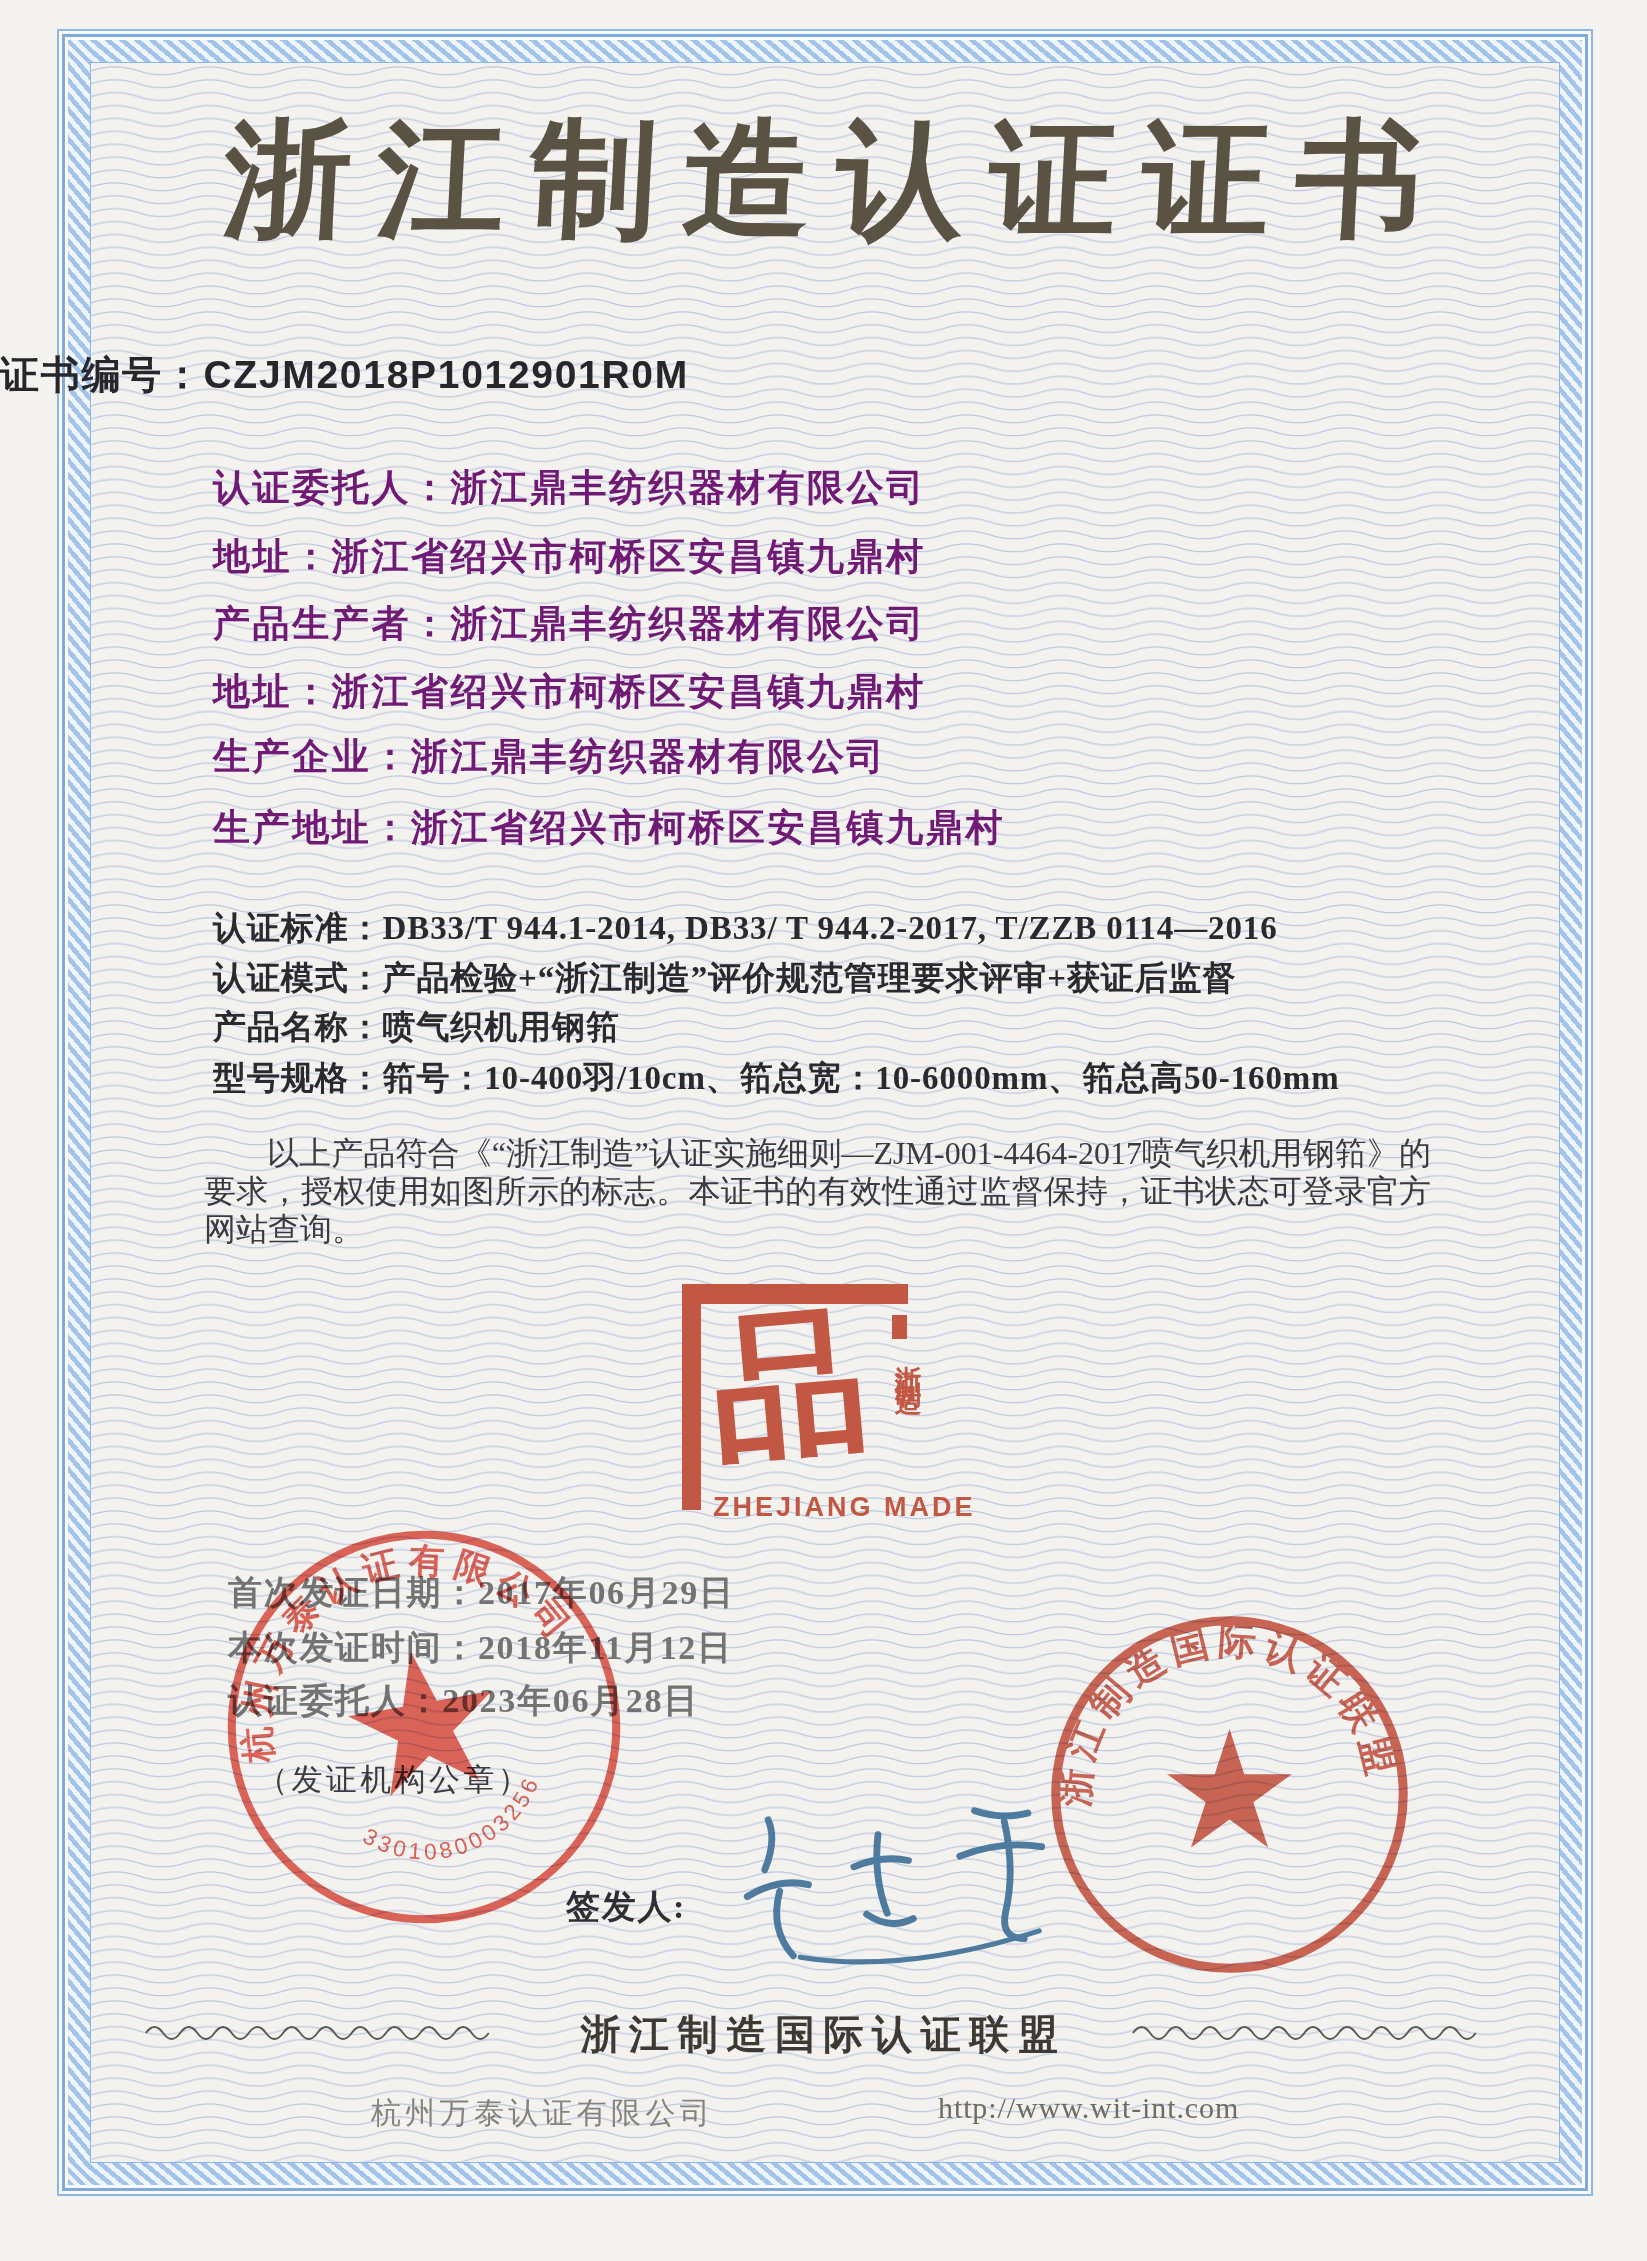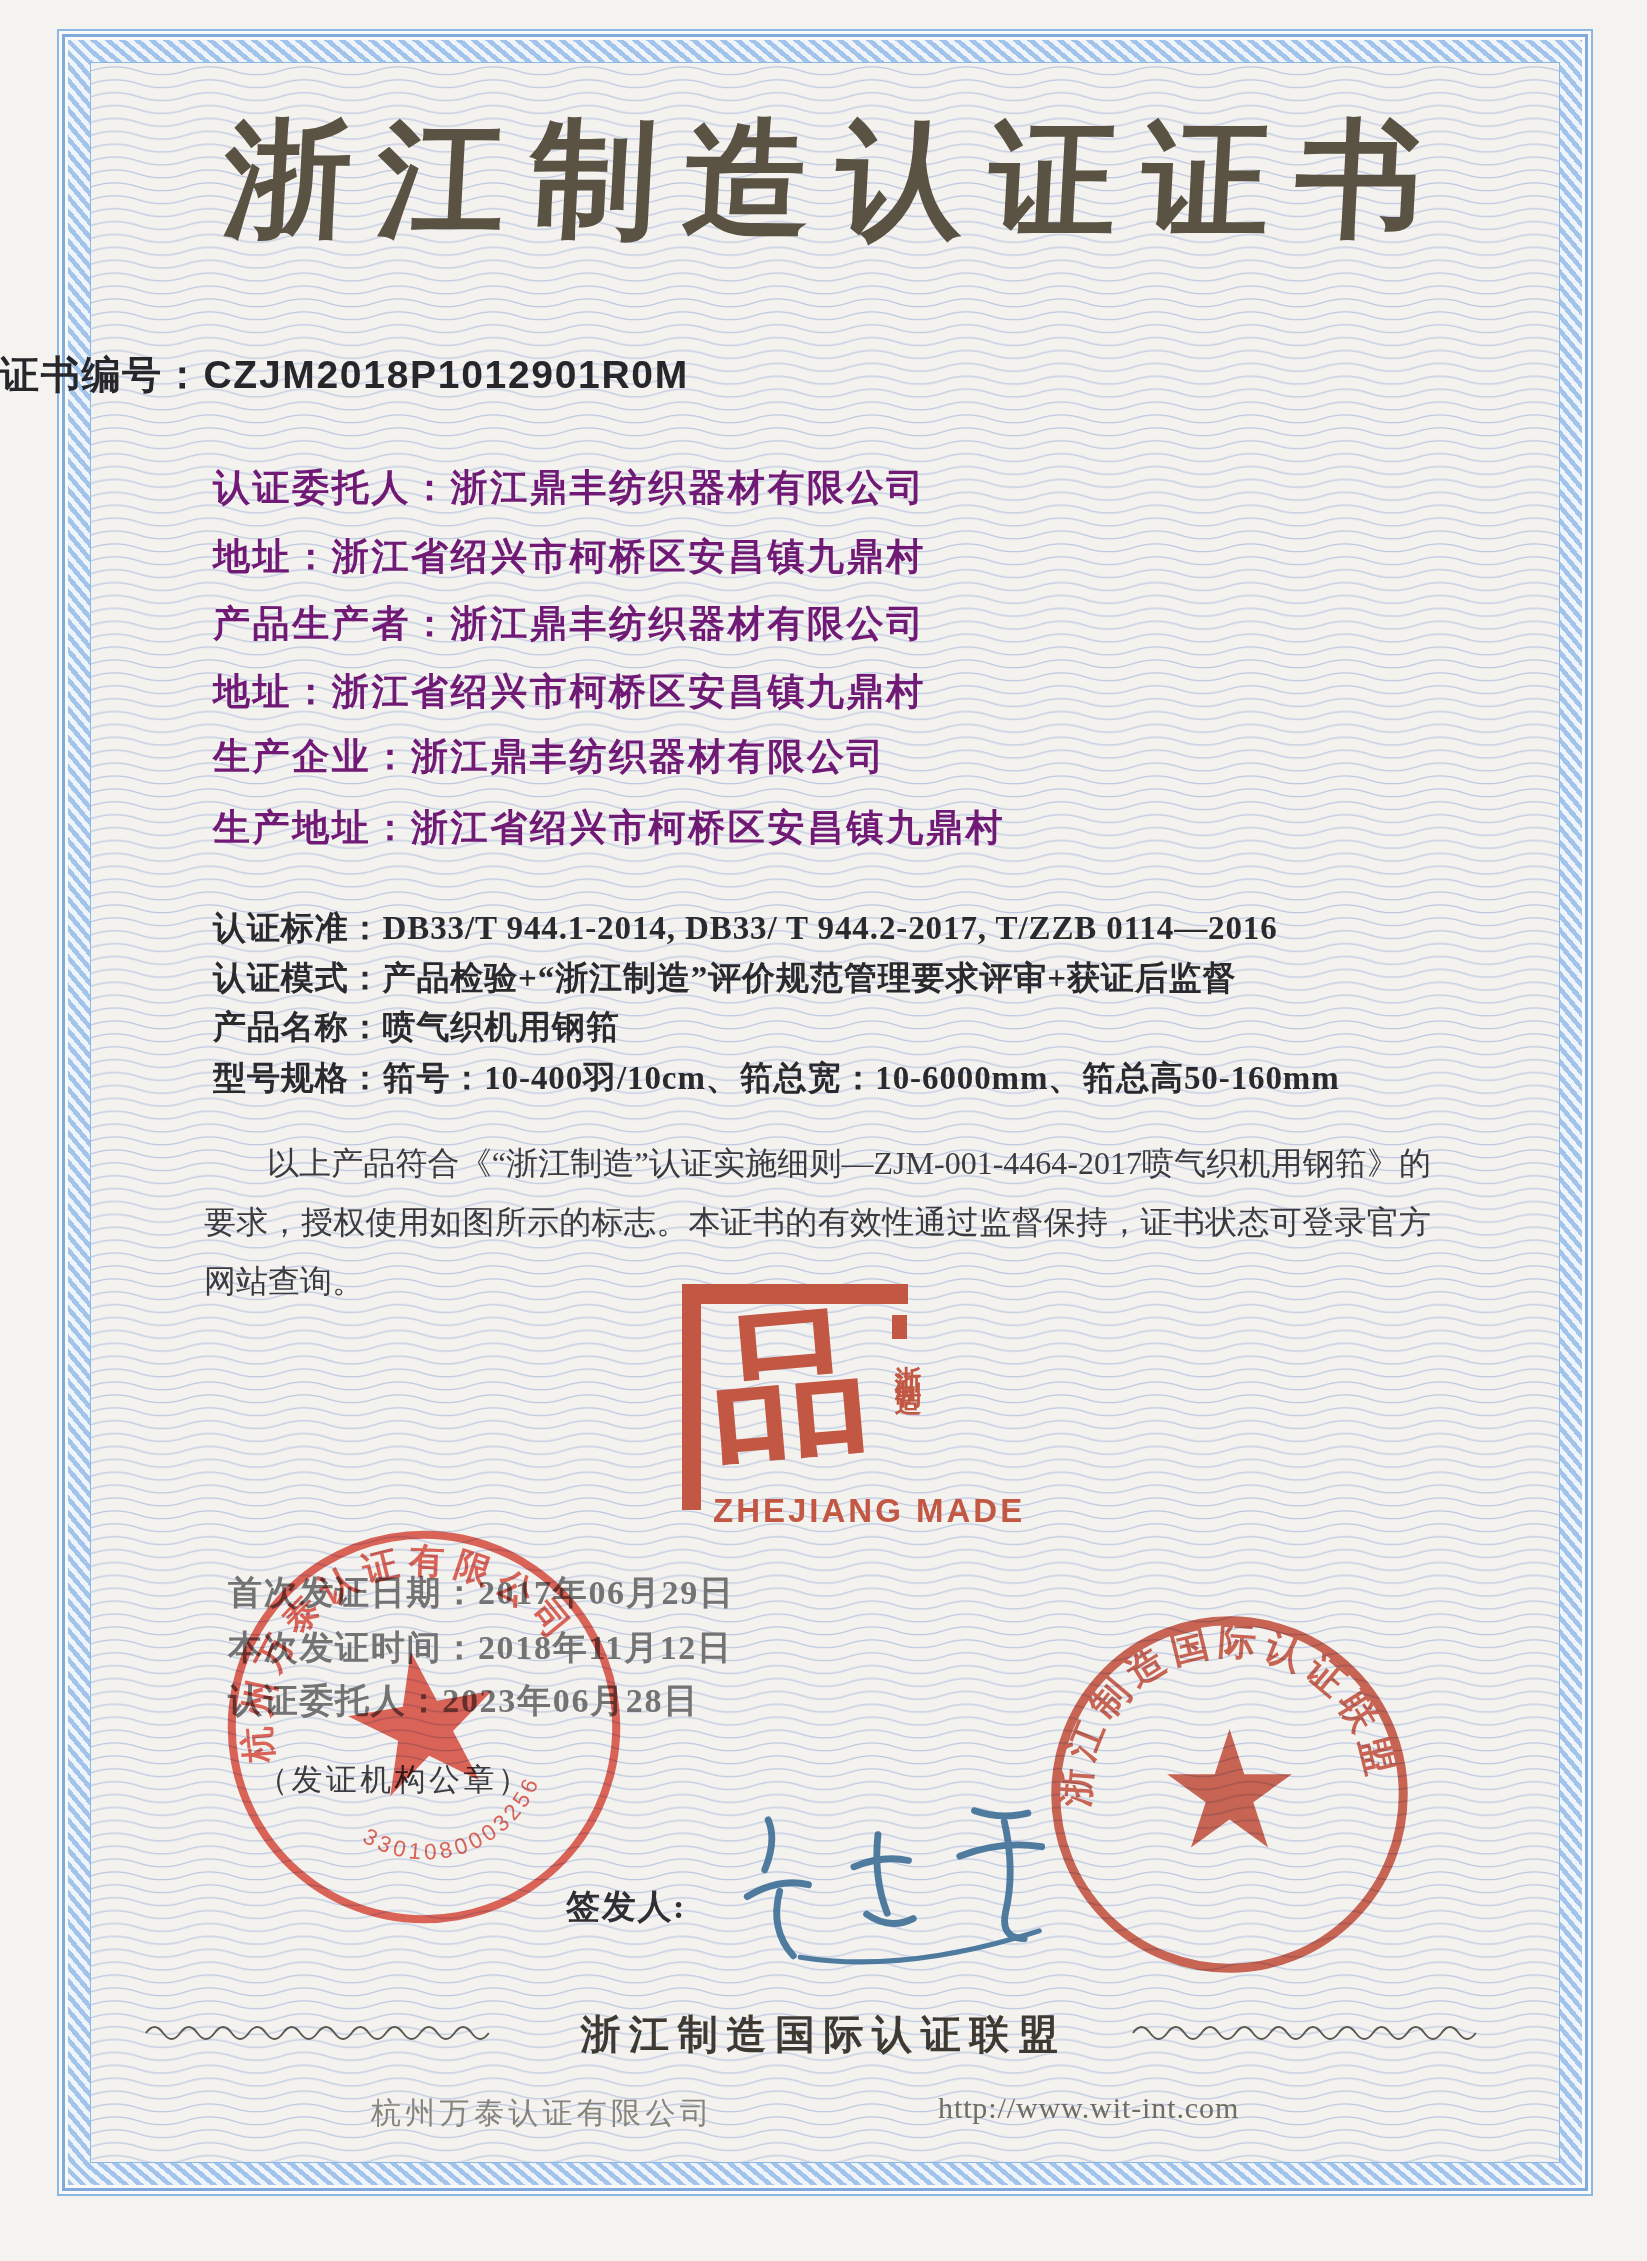--- a/index.html
+++ b/index.html
@@ -14,35 +14,35 @@
   .frame-inner{position:absolute;inset:0;border:1.7px solid #8cb6e3;box-sizing:border-box;background:#f3f2ef;}
   .waves{position:absolute;inset:0;width:100%;height:100%;}
   
   .abs{position:absolute;}
   .title{left:0;right:0;top:96px;text-align:center;font-size:127px;font-weight:bold;
          color:#5a5243;letter-spacing:26px;text-indent:26px;transform:skewX(-3deg);}
   .certno{left:0;right:0;top:348px;text-align:left;font-size:39px;font-weight:bold;
           color:#26262b;letter-spacing:1.7px;font-family:"Liberation Sans",sans-serif;}
   .party-line{left:213px;font-size:37px;font-weight:bold;color:#701a75;letter-spacing:2.6px;white-space:nowrap;}
   .detail-line{left:213px;font-size:33px;font-weight:bold;color:#2a2a2e;letter-spacing:0.9px;white-space:nowrap;}
-  .statement{left:204px;top:1134px;width:1227px;font-size:32px;line-height:59px;
+  .statement{left:204px;top:1134px;width:1227px;font-size:32px;line-height:38px;
              color:#3a3a40;text-indent:63px;text-align:justify;}
   .date-line{left:228px;font-size:34px;font-weight:600;color:#737373;letter-spacing:1.7px;white-space:nowrap;}
   .seal-note{left:257px;top:1759px;font-size:31px;color:#3b3b40;letter-spacing:3.4px;}
   .signer{left:566px;top:1884px;font-size:34px;font-weight:bold;color:#2e2e33;letter-spacing:1.7px;}
   
   .logo{left:682px;top:1284px;width:249px;height:253px;}
   .logo .bar-top{position:absolute;left:0;top:0;width:226px;height:20px;background:#c25843;}
   .logo .bar-left{position:absolute;left:0;top:0;width:19px;height:226px;background:#c25843;}
   .logo .bar-stub{position:absolute;left:210px;top:31px;width:15.4px;height:24px;background:#c25843;}
   .logo .glyph{position:absolute;left:29px;top:24px;font-size:156px;font-weight:bold;color:#c25843;
                transform:rotate(-5deg);line-height:1;}
   .logo .side{position:absolute;left:208px;top:60px;writing-mode:vertical-rl;font-size:26.6px;
               font-weight:bold;color:#c25843;letter-spacing:7.7px;}
-  .logo .caption{position:absolute;left:31px;top:208px;font-size:33px;font-weight:bold;color:#c25843;
+  .logo .caption{position:absolute;left:31px;top:208px;font-size:27px;font-weight:bold;color:#c25843;
                  letter-spacing:3px;font-family:"Liberation Sans",sans-serif;white-space:nowrap;}
   
   .stamp{mix-blend-mode:multiply;}
   .stamp-left{left:214px;top:1517px;opacity:.82;transform:rotate(-10deg);}
   .stamp-right{left:1041px;top:1606px;opacity:.9;}
   .signature{left:736px;top:1783px;transform:rotate(-3deg);}
   
   .alliance{left:0;right:0;top:2007px;text-align:center;font-size:40px;font-weight:bold;
             color:#3e3a33;letter-spacing:8.6px;}
   .orn{top:2021px;}

